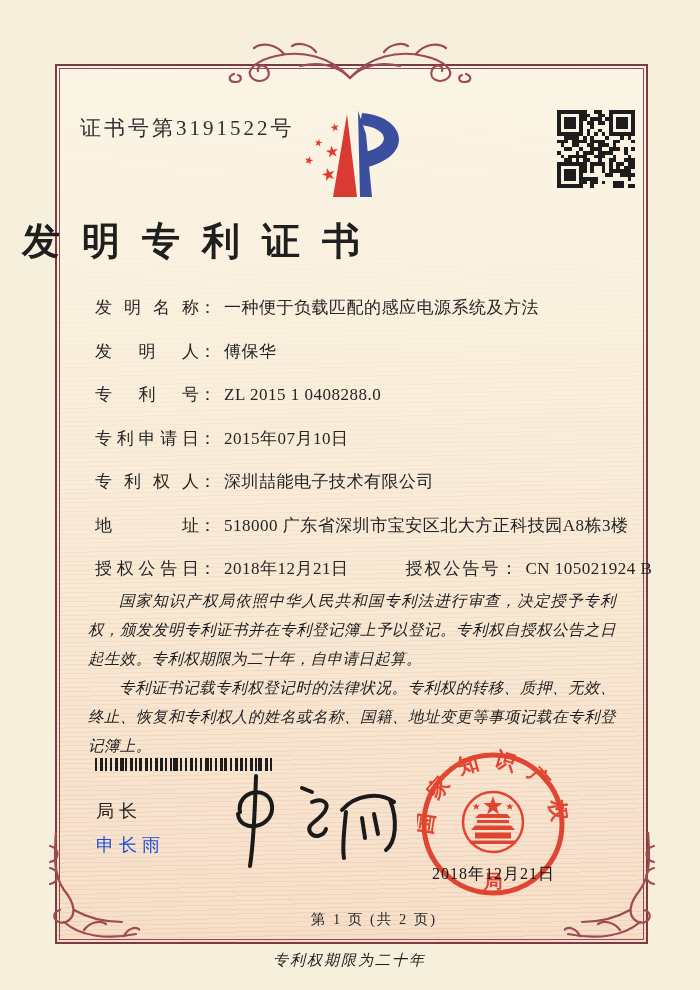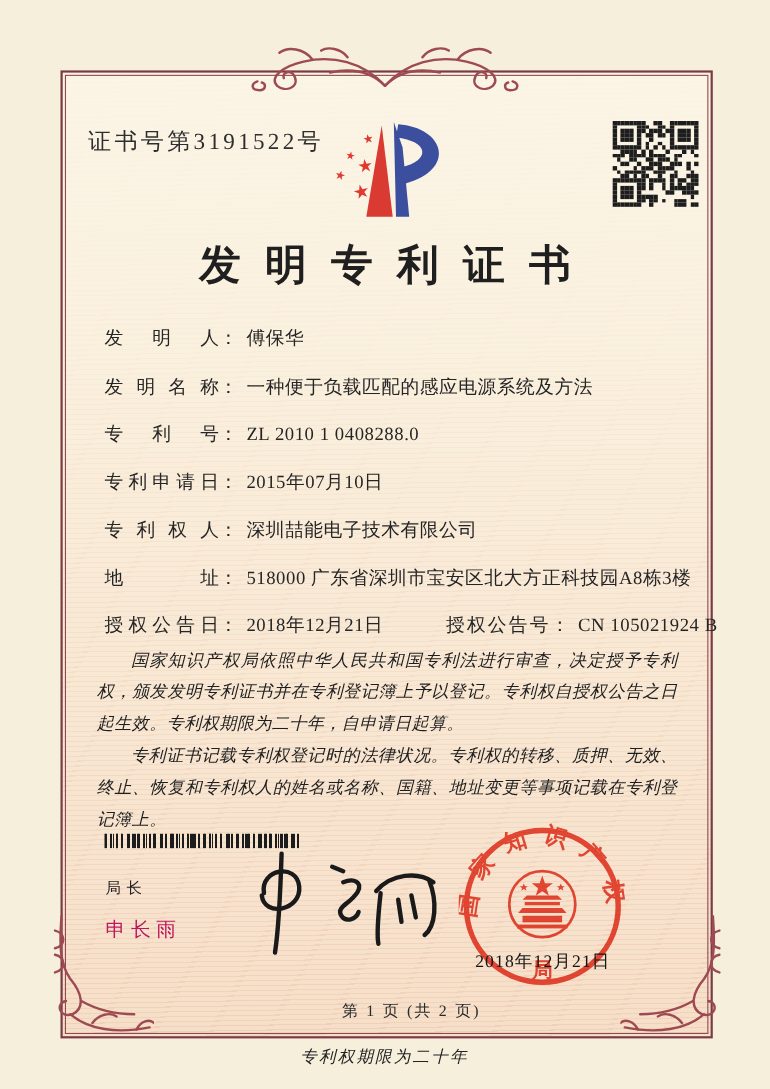--- a/index.html
+++ b/index.html
@@ -24,21 +24,21 @@
 
   
   .cert-no{position:absolute;left:80px;top:114px;font-size:21px;letter-spacing:3px;color:#2e2e2e;z-index:3;}
   .logo{position:absolute;left:292px;top:100px;width:134px;height:100px;z-index:3;}
   .logo .star{position:absolute;color:#e03a30;line-height:1;}
   .qr{position:absolute;left:557px;top:110px;width:78px;height:78px;z-index:3;
       display:grid;grid-template-columns:repeat(21,1fr);grid-template-rows:repeat(21,1fr);}
   .qr div{background:transparent;}
   .qr div.b{background:#1d1d1d;}
 
-  .title{position:absolute;left:0;top:216px;width:700px;text-align:center;z-index:3;
+  .title{position:absolute;left:0;top:216px;width:700px;text-align:left;z-index:3;
          font-size:38px;font-weight:600;color:#1f1f1f;letter-spacing:22px;text-indent:22px;}
 
   
   .fields{position:absolute;left:95px;top:296px;width:530px;z-index:3;}
   .frow{height:43.5px;font-size:17px;color:#252525;white-space:nowrap;}
   .flabel{display:inline-block;width:104px;text-align:justify;text-align-last:justify;vertical-align:top;}
   .fcolon{display:inline-block;margin-right:8px;}
   .fvalue{letter-spacing:.5px;}
   .fpair2{margin-left:46px;}
   .fpair2 .flabel2{letter-spacing:2px;margin-left:11px;}
@@ -47,22 +47,22 @@
   .bodytext{position:absolute;left:88px;top:586px;width:528px;z-index:3;
             font-size:15.5px;line-height:29px;color:#1e1e1e;font-style:italic;letter-spacing:.4px;}
   .bodytext p{margin:0;text-indent:2em;text-align:justify;}
 
   
   .barcode{position:absolute;left:95px;top:758px;width:178px;height:13px;z-index:3;
            background-image:
              repeating-linear-gradient(90deg,#1c1c1c 0 2px,transparent 2px 5px),
              repeating-linear-gradient(90deg,#1c1c1c 0 1px,transparent 1px 7.5px),
              repeating-linear-gradient(90deg,transparent 0 10px,#1c1c1c 10px 12px,transparent 12px 17px);}
-  .director-title{position:absolute;left:96px;top:799px;font-size:14px;letter-spacing:5px;color:#222;z-index:3;text-align:right;}
-  .director-name{position:absolute;left:96px;top:833px;font-size:18px;letter-spacing:5px;color:#be185d;z-index:3;}
+  .director-title{position:absolute;left:96px;top:799px;font-size:18px;letter-spacing:5px;color:#222;z-index:3;text-align:right;}
+  .director-name{position:absolute;left:96px;top:833px;font-size:18px;letter-spacing:5px;color:#1d4ed8;z-index:3;}
   .signature{position:absolute;left:196px;top:768px;z-index:3;}
 
   .seal{position:absolute;left:417px;top:748px;width:152px;height:152px;z-index:4;
         mix-blend-mode:multiply;opacity:.92;}
   .seal-date{position:absolute;left:432px;top:864px;width:160px;font-size:16px;letter-spacing:1px;
              color:#151515;z-index:5;}
 
   .page-info{position:absolute;left:44px;top:910px;width:660px;text-align:center;z-index:3;
              font-size:14.5px;letter-spacing:2px;color:#2a2a2a;}
   .back-note{position:absolute;left:55px;top:951px;width:589px;text-align:center;z-index:3;
@@ -573,27 +573,27 @@
       <div class="b"></div>
       <div></div>
       <div class="b"></div>
       <div class="b"></div>
     </div>
 
   <div class="title">发明专利证书</div>
 
   <div class="fields">
     <div class="frow">
+      <span class="flabel">发明名称</span><span class="fcolon">：</span><span class="fvalue">一种便于负载匹配的感应电源系统及方法</span>
+    </div>
+    <div class="frow">
       <span class="flabel">发明人</span><span class="fcolon">：</span><span class="fvalue">傅保华</span>
     </div>
     <div class="frow">
-      <span class="flabel">发明名称</span><span class="fcolon">：</span><span class="fvalue">一种便于负载匹配的感应电源系统及方法</span>
-    </div>
-    <div class="frow">
-      <span class="flabel">专利号</span><span class="fcolon">：</span><span class="fvalue">ZL 2010 1 0408288.0</span>
+      <span class="flabel">专利号</span><span class="fcolon">：</span><span class="fvalue">ZL 2015 1 0408288.0</span>
     </div>
     <div class="frow">
       <span class="flabel">专利申请日</span><span class="fcolon">：</span><span class="fvalue">2015年07月10日</span>
     </div>
     <div class="frow">
       <span class="flabel">专利权人</span><span class="fcolon">：</span><span class="fvalue">深圳喆能电子技术有限公司</span>
     </div>
     <div class="frow">
       <span class="flabel">地址</span><span class="fcolon">：</span><span class="fvalue">518000 广东省深圳市宝安区北大方正科技园A8栋3楼</span>
     </div>

